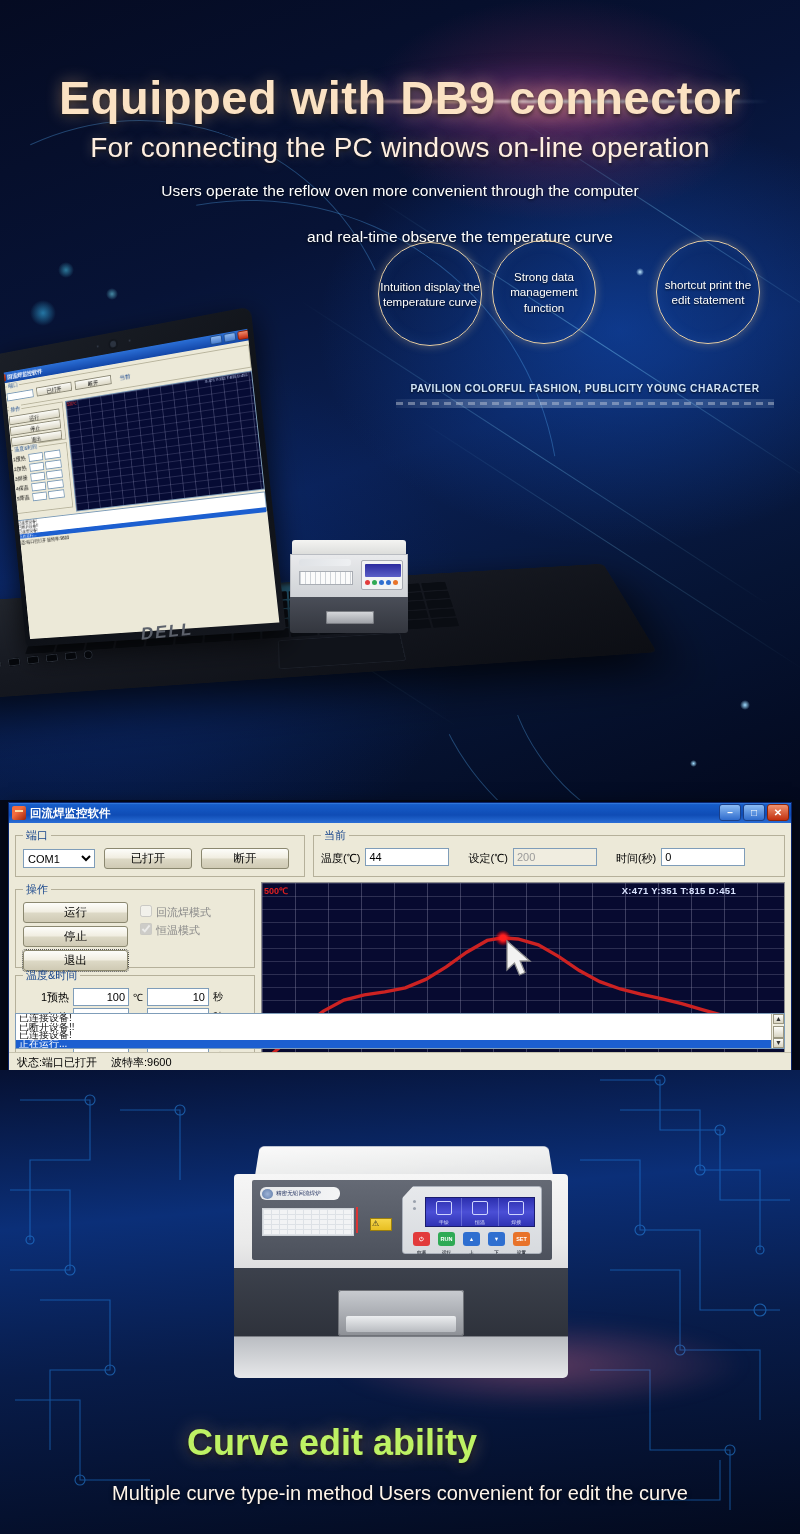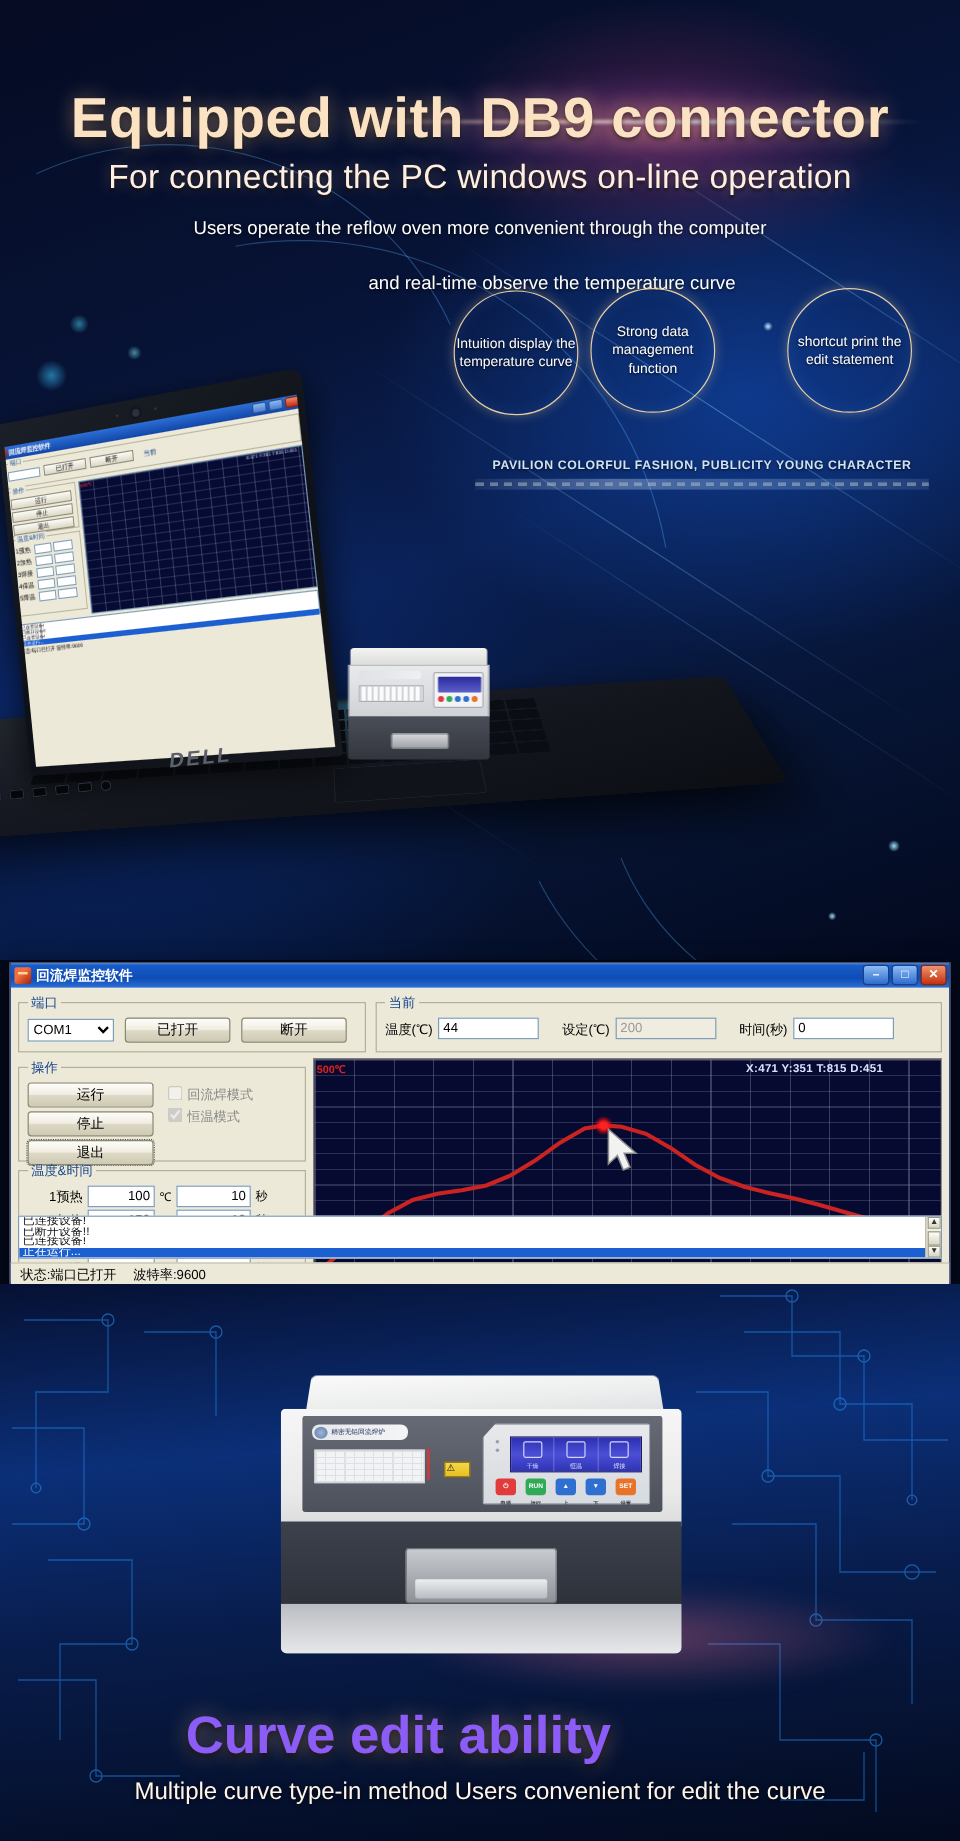--- a/index.html
+++ b/index.html
@@ -341,21 +341,21 @@
   .ol-low { position: absolute; left: 6px; top: 128px; width: 334px; height: 110px;
             background: linear-gradient(180deg,#3c414c 0%,#2e323b 62%,#babdc2 62.5%,#e7e8ea 100%);
             border-radius: 0 0 5px 5px; }
   .ol-drawer { position: absolute; left: 104px; top: 22px; width: 126px; height: 46px;
                background: linear-gradient(180deg,#c9ccd1,#8d9096); border-radius: 3px;
                box-shadow: inset 0 0 0 1px #6f7278; }
   .ol-drawer:after { content:""; position:absolute; left:8px; top:26px; width:110px; height:16px;
                background: linear-gradient(180deg,#eceef0,#b8bbc0); border-radius: 2px; }
 
   .bot-h1 { position: absolute; left: 0; top: 1422px; width: 664px; text-align: center;
-            font-size: 44px; font-weight: bold; color: #8b5cf6;
+            font-size: 36px; font-weight: bold; color: #bef264;
             text-shadow: 0 0 18px rgba(255,190,130,.45), 0 2px 5px rgba(0,0,0,.8); }
   .bot-h2 { position: absolute; left: 0; top: 1482px; width: 800px; text-align: center;
             font-size: 20px; color: #fff5ea; text-shadow: 0 1px 4px rgba(0,0,0,.8); }
 </style>
 </head>
 <body>
 
 <div class="page">
 
   <div class="hero">

